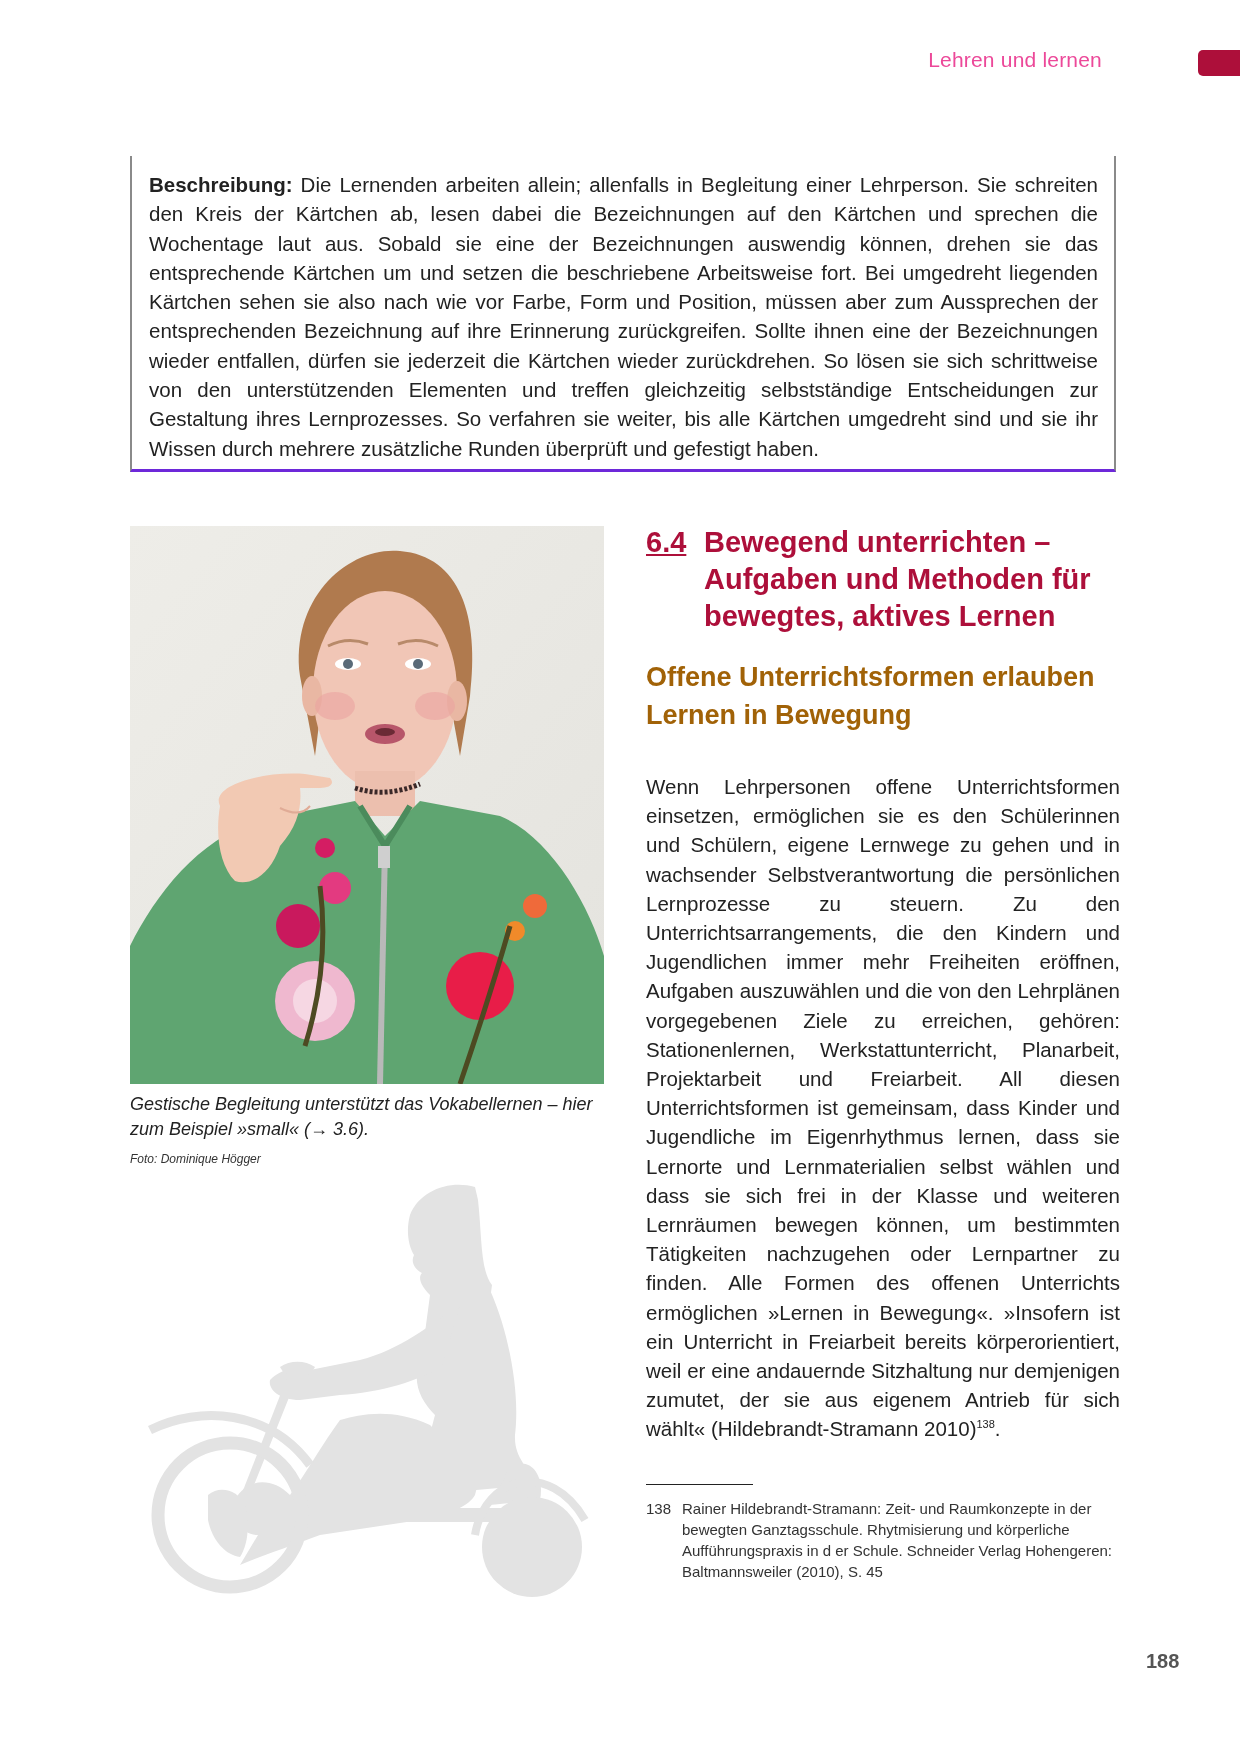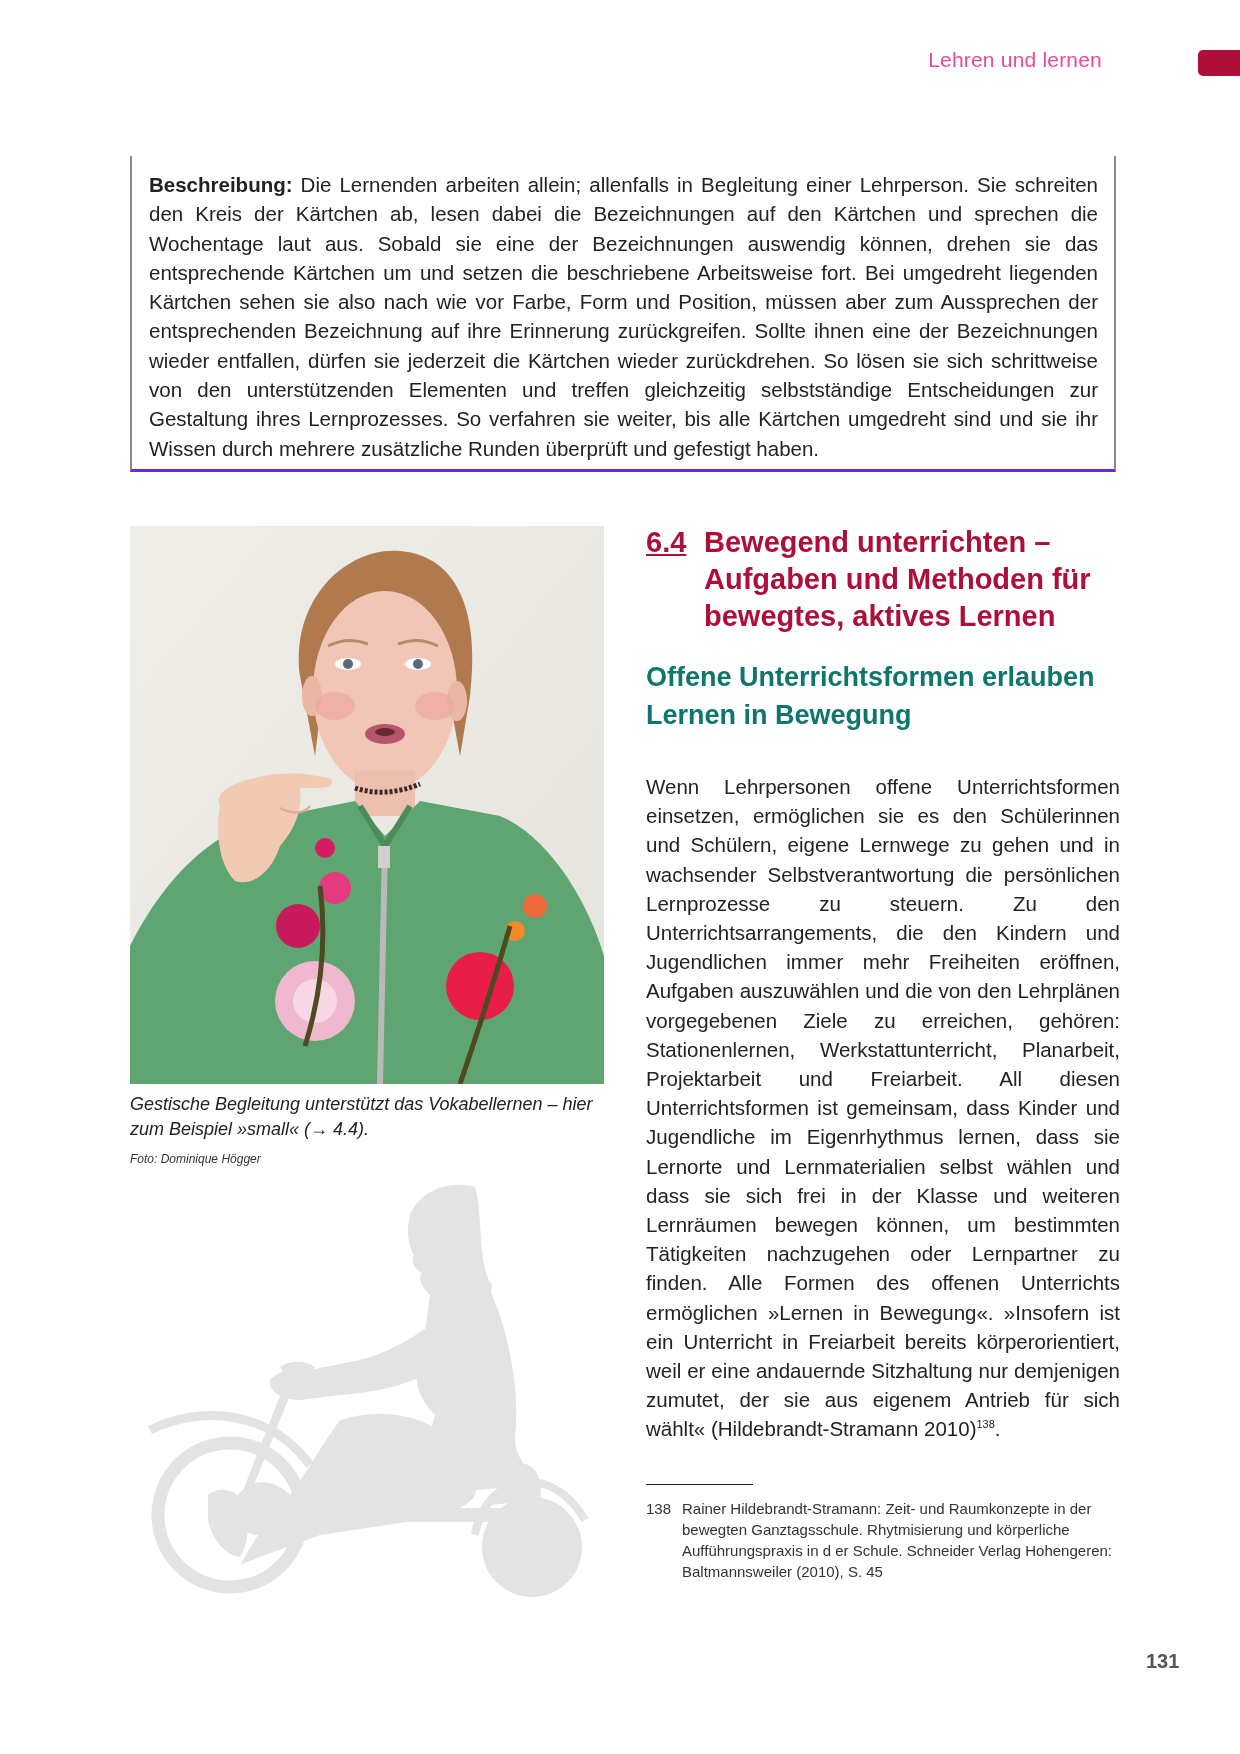--- a/index.html
+++ b/index.html
@@ -15,21 +15,21 @@
     .desc-box p { margin: 0; font-size: 20.5px; line-height: 29.3px; text-align: justify; color: #222; }
     .desc-box b { font-weight: bold; }
 
     .photo { position: absolute; left: 130px; top: 526px; width: 474px; height: 558px; overflow: hidden; background: #ecebe6; }
     .caption { position: absolute; left: 130px; top: 1092px; width: 480px; font-size: 18px; line-height: 25px; font-style: italic; color: #222; }
     .credit { position: absolute; left: 130px; top: 1152px; font-size: 12px; font-style: italic; color: #333; }
     .silhouette { position: absolute; left: 130px; top: 1175px; width: 490px; height: 430px; }
 
     .section-num { position: absolute; left: 646px; top: 524px; font-size: 29px; font-weight: bold; color: #ad0f3a; line-height: 37px; text-decoration: underline; }
     .section-title { position: absolute; left: 704px; top: 524px; width: 420px; font-size: 29px; font-weight: bold; color: #ad0f3a; line-height: 37px; }
-    .subhead { position: absolute; left: 646px; top: 658px; width: 480px; font-size: 27px; font-weight: bold; color: #0f766e; line-height: 38px; }
+    .subhead { position: absolute; left: 646px; top: 658px; width: 480px; font-size: 27px; font-weight: bold; color: #a16207; line-height: 38px; }
 
     .body-text { position: absolute; left: 646px; top: 772px; width: 474px; font-size: 20.5px; line-height: 29.2px; text-align: justify; color: #222; margin: 0; }
     .body-text sup { font-size: 11px; vertical-align: super; line-height: 0; }
 
     .fn-rule { position: absolute; left: 646px; top: 1484px; width: 107px; height: 0; border-top: 1.5px solid #222; }
     .footnote { position: absolute; left: 646px; top: 1498px; width: 480px; font-size: 15px; line-height: 21px; color: #333; display: flex; }
     .fn-num { width: 36px; flex: none; }
     .fn-text { flex: 1; }
 
     .page-number { position: absolute; left: 1146px; top: 1650px; font-size: 20px; font-weight: bold; color: #555; }
@@ -93,21 +93,21 @@
     <circle cx="350" cy="460" r="34" fill="#e81d48"></circle>
     <circle cx="385" cy="405" r="10" fill="#f08a2a"></circle>
     <circle cx="405" cy="380" r="12" fill="#ef6a3a"></circle>
     <path d="M175,520 Q200,440 190,360 M330,558 Q360,470 380,400" stroke="#4d4a22" stroke-width="5" fill="none"></path>
 
     <path d="M90,280 C80,260 130,245 175,248 L200,252 C205,258 200,262 190,262 L170,262 C172,280 168,300 150,320 C140,350 120,360 105,355 C90,340 85,310 90,280 Z" fill="#f2c9b3"></path>
     <path d="M150,282 Q170,292 180,280" stroke="#e0ab96" stroke-width="2" fill="none"></path>
   </svg>
 </div>
 
-<div class="caption">Gestische Begleitung unterstützt das Vokabellernen – hier zum Beispiel »small« (→ 4.4).</div>
+<div class="caption">Gestische Begleitung unterstützt das Vokabellernen – hier zum Beispiel »small« (→ 3.6).</div>
 <div class="credit">Foto: Dominique Högger</div>
 
 <div class="silhouette">
   <svg width="490" height="430" viewBox="0 0 490 430">
     <g fill="#e3e3e3">
 
       <path d="M280,40 C290,15 320,5 345,12 L348,25 C352,60 350,95 362,110 L360,125 C340,120 322,128 300,120 C290,110 288,102 292,98 C286,95 280,88 284,80 C278,70 276,55 280,40 Z"></path>
 
       <path d="M300,120 L360,115 C380,160 390,220 385,260 C384,285 400,290 402,310 L290,320 C290,290 300,260 305,240 C290,225 280,205 292,180 Z"></path>
 
@@ -138,13 +138,13 @@
 <h3 class="subhead" style="margin:0;">Offene Unterrichtsformen erlauben Lernen in Bewegung</h3>
 
 <p class="body-text"><span>Wenn Lehrpersonen offene Unterrichtsformen einsetzen, ermöglichen sie es den Schülerinnen und Schülern, eigene Lernwege zu gehen und in wachsender Selbstverantwortung die persönlichen Lernprozesse zu steuern. Zu den Unterrichtsarrangements, die den Kindern und Jugendlichen immer mehr Freiheiten eröffnen, Aufgaben auszuwählen und die von den Lehrplänen vorgegebenen Ziele zu erreichen, gehören: Stationenlernen, Werkstattunterricht, Planarbeit, Projektarbeit und Freiarbeit. All diesen Unterrichtsformen ist gemeinsam, dass Kinder und Jugendliche im Eigenrhythmus lernen, dass sie Lernorte und Lernmaterialien selbst wählen und dass sie sich frei in der Klasse und weiteren Lernräumen bewegen können, um bestimmten Tätigkeiten nachzugehen oder Lernpartner zu finden. Alle Formen des offenen Unterrichts ermöglichen »Lernen in Bewegung«. »Insofern ist ein Unterricht in Freiarbeit bereits körperorientiert, weil er eine andauernde Sitzhaltung nur demjenigen zumutet, der sie aus eigenem Antrieb für sich wählt« (Hildebrandt-Stramann 2010)</span><sup>138</sup><span>.</span></p>
 
 <div class="fn-rule"></div>
 <div class="footnote">
   <span class="fn-num">138</span>
   <span class="fn-text">Rainer Hildebrandt-Stramann: Zeit- und Raumkonzepte in der bewegten Ganztagsschule. Rhytmisierung und körperliche Aufführungspraxis in d er Schule. Schneider Verlag Hohengeren: Baltmannsweiler (2010), S. 45</span>
 </div>
 
-<div class="page-number">131</div>
+<div class="page-number">188</div>
 
 </body></html>

